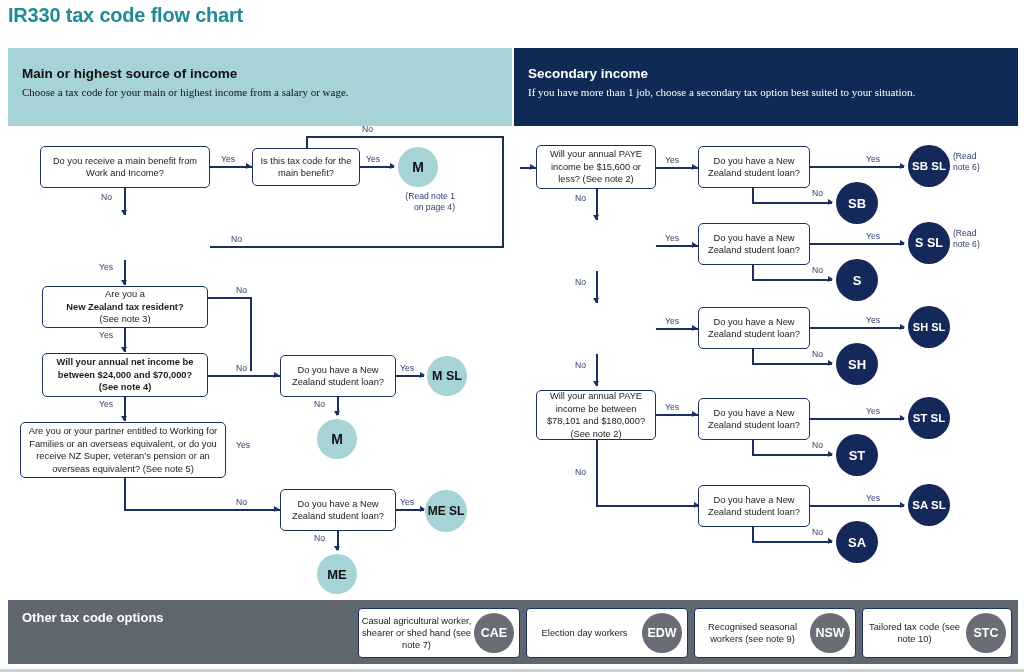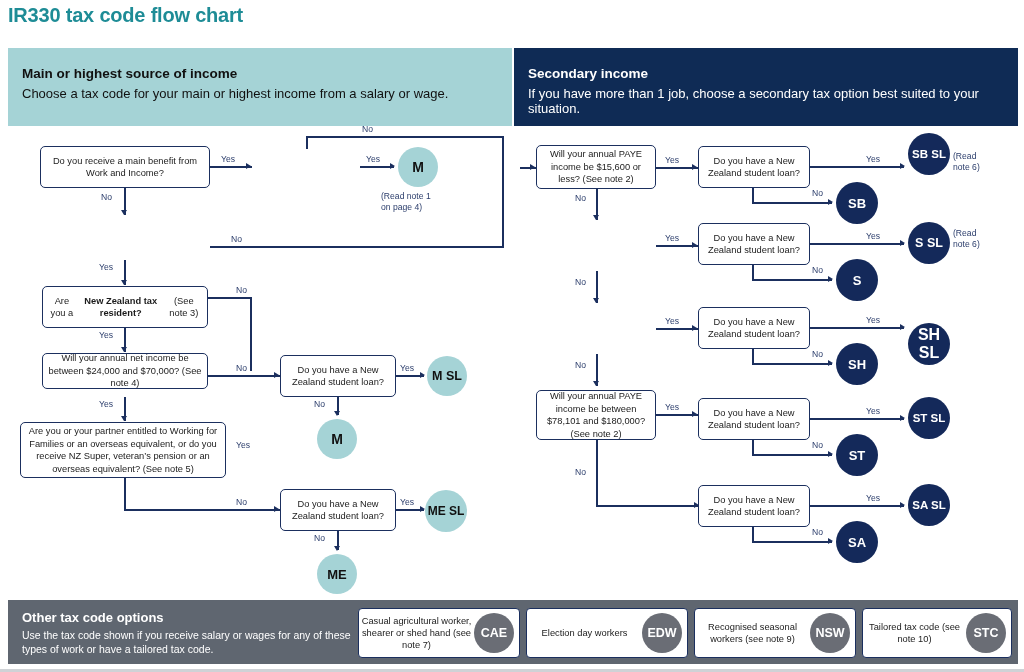--- a/index.html
+++ b/index.html
@@ -15,21 +15,21 @@
   .page-title{
     position:absolute;left:8px;top:4px;
     font-size:20px;font-weight:bold;color:#1e8c96;letter-spacing:-.2px;
   }
 
   
   .hdr{position:absolute;top:48px;height:78px;}
   .hdr.left{left:8px;width:504px;background:#a5d3d6;}
   .hdr.right{left:514px;width:504px;background:#0f2b55;}
   .hdr .h-title{position:absolute;left:14px;top:18px;font-size:13.5px;font-weight:bold;}
-  .hdr .h-sub{position:absolute;left:14px;top:38px;font-size:13px;}
+  .hdr .h-sub{position:absolute;left:14px;top:38px;font-size:11px;font-family:Liberation Serif, serif;}
   .hdr.left .h-title,.hdr.left .h-sub{color:#111;}
   .hdr.right .h-title,.hdr.right .h-sub{color:#ffffff;}
 
   
   .box{
     position:absolute;box-sizing:border-box;
     border:1.6px solid #1b2f5e;border-radius:5px;background:#fff;
     display:flex;align-items:center;justify-content:center;text-align:center;
     font-size:9.3px;line-height:12.5px;color:#1b1b1b;padding:2px 4px;
   }
@@ -44,21 +44,21 @@
   .circ.navy{background:#14295a;color:#fff;}
 
   
   .ln{position:absolute;background:#1b2f5e;}
   .ln.h{height:1.6px;}
   .ln.v{width:1.6px;}
   .lbl{
     position:absolute;font-size:8.6px;color:#2b3d6b;white-space:nowrap;
   }
   .note{
-    position:absolute;font-size:8.6px;color:#2b3d6b;line-height:11px;text-align:left;
+    position:absolute;font-size:8.6px;color:#2b3d6b;line-height:11px;text-align:right;
   }
   .note.l{text-align:left;}
   .arrow{position:absolute;width:0;height:0;}
   .arrow.r{border-top:3.6px solid transparent;border-bottom:3.6px solid transparent;border-left:5.5px solid #1b2f5e;}
   .arrow.d{border-left:3.6px solid transparent;border-right:3.6px solid transparent;border-top:5.5px solid #1b2f5e;}
 
   
   .other{
     position:absolute;left:8px;top:600px;width:1010px;height:64px;
     background:#5f6670;
@@ -93,20 +93,21 @@
     <div class="h-title">Secondary income</div>
     <div class="h-sub">If you have more than 1 job, choose a secondary tax option best suited to your situation.</div>
   </div>
 
   <div class="box" style="left:40px;top:146px;width:170px;height:42px;">Do you receive a main benefit from Work and Income?</div>
 
   <div class="ln h" style="left:210px;top:166px;width:42px;"></div>
   <div class="arrow r" style="left:246px;top:162.5px;"></div>
   <div class="lbl" style="left:221px;top:154px;">Yes</div>
 
+  <div class="box" style="left:252px;top:148px;width:108px;height:38px;">Is this tax code for the main benefit?</div>
 
   <div class="ln h" style="left:360px;top:166px;width:34px;"></div>
   <div class="arrow r" style="left:390px;top:162.5px;"></div>
   <div class="lbl" style="left:366px;top:154px;">Yes</div>
 
   <div class="circ teal" style="left:398px;top:147px;width:40px;height:40px;font-size:14px;">M</div>
   <div class="note" style="left:381px;top:191px;width:74px;">(Read note 1</div>
   <div class="note" style="left:381px;top:202px;width:74px;">on page 4)</div>
 
   <div class="ln v" style="left:306px;top:136px;height:13px;"></div>
@@ -119,35 +120,35 @@
   <div class="lbl" style="left:101px;top:192px;">No</div>
 
 
   <div class="ln h" style="left:210px;top:246.4px;width:293px;"></div>
   <div class="lbl" style="left:231px;top:234px;">No</div>
 
   <div class="ln v" style="left:124px;top:260px;height:25px;"></div>
   <div class="arrow d" style="left:121.2px;top:280px;"></div>
   <div class="lbl" style="left:99px;top:262px;">Yes</div>
 
-  <div class="box" style="left:42px;top:286px;width:166px;height:42px;flex-direction:row;">
+  <div class="box" style="left:42px;top:286px;width:166px;height:42px;flex-direction:column;">
     <span>Are you a</span>
     <span style="font-weight:bold;">New Zealand tax resident?</span>
     <span>(See note 3)</span>
   </div>
 
   <div class="ln h" style="left:208px;top:297px;width:44px;"></div>
   <div class="ln v" style="left:250.4px;top:297px;height:74px;"></div>
   <div class="lbl" style="left:236px;top:285px;">No</div>
 
   <div class="ln v" style="left:124px;top:328px;height:24px;"></div>
   <div class="arrow d" style="left:121.2px;top:347px;"></div>
   <div class="lbl" style="left:99px;top:330px;">Yes</div>
 
-  <div class="box" style="left:42px;top:353px;width:166px;height:36px;">Will your annual net income be between $24,000 and $70,000? (See note 4)</div>
+  <div class="box" style="left:42px;top:353px;width:166px;height:44px;font-weight:bold;">Will your annual net income be between $24,000 and $70,000? (See note 4)</div>
 
   <div class="ln h" style="left:208px;top:375px;width:72px;"></div>
   <div class="arrow r" style="left:274px;top:371.5px;"></div>
   <div class="lbl" style="left:236px;top:363px;">No</div>
 
   <div class="ln v" style="left:124px;top:397px;height:24px;"></div>
   <div class="arrow d" style="left:121.2px;top:416px;"></div>
   <div class="lbl" style="left:99px;top:399px;">Yes</div>
 
   <div class="box" style="left:20px;top:422px;width:206px;height:56px;">Are you or your partner entitled to Working for Families or an overseas equivalent, or do you receive NZ Super, veteran’s pension or an overseas equivalent? (See note 5)</div>
@@ -184,21 +185,21 @@
   <div class="arrow r" style="left:530px;top:163.5px;"></div>
 
   <div class="box" style="left:536px;top:145px;width:120px;height:44px;">Will your annual PAYE income be $15,600 or less? (See note 2)</div>
   <div class="ln h" style="left:656px;top:167px;width:42px;"></div>
   <div class="arrow r" style="left:692px;top:163.5px;"></div>
   <div class="lbl" style="left:665px;top:155px;">Yes</div>
   <div class="box" style="left:698px;top:146px;width:112px;height:42px;">Do you have a New Zealand student loan?</div>
   <div class="ln h" style="left:810px;top:166px;width:94px;"></div>
   <div class="arrow r" style="left:900px;top:162.5px;"></div>
   <div class="lbl" style="left:866px;top:154px;">Yes</div>
-  <div class="circ navy" style="left:908px;top:133px;width:42px;height:42px;font-size:11.5px;">SB SL</div>
+  <div class="circ navy" style="left:908px;top:145px;width:42px;height:42px;font-size:11.5px;">SB SL</div>
   <div class="note l" style="left:953px;top:151px;width:50px;">(Read</div>
   <div class="note l" style="left:953px;top:162px;width:50px;">note 6)</div>
   <div class="ln v" style="left:752px;top:188px;height:16px;"></div>
   <div class="ln h" style="left:752px;top:202.4px;width:80px;"></div>
   <div class="arrow r" style="left:828px;top:199px;"></div>
   <div class="lbl" style="left:812px;top:188px;">No</div>
   <div class="circ navy" style="left:836px;top:182px;width:42px;height:42px;font-size:13px;">SB</div>
   <div class="ln v" style="left:596px;top:189px;height:31px;"></div>
   <div class="arrow d" style="left:593.2px;top:215px;"></div>
   <div class="lbl" style="left:575px;top:193px;">No</div>
@@ -222,21 +223,21 @@
   <div class="arrow d" style="left:593.2px;top:298px;"></div>
   <div class="lbl" style="left:575px;top:277px;">No</div>
 
   <div class="ln h" style="left:656px;top:328px;width:42px;"></div>
   <div class="arrow r" style="left:692px;top:324.5px;"></div>
   <div class="lbl" style="left:665px;top:316px;">Yes</div>
   <div class="box" style="left:698px;top:307px;width:112px;height:42px;">Do you have a New Zealand student loan?</div>
   <div class="ln h" style="left:810px;top:327px;width:94px;"></div>
   <div class="arrow r" style="left:900px;top:323.5px;"></div>
   <div class="lbl" style="left:866px;top:315px;">Yes</div>
-  <div class="circ navy" style="left:908px;top:323px;width:42px;height:42px;font-size:16px;">SH SL</div>
+  <div class="circ navy" style="left:908px;top:306px;width:42px;height:42px;font-size:11px;">SH SL</div>
   <div class="ln v" style="left:752px;top:349px;height:16px;"></div>
   <div class="ln h" style="left:752px;top:363.4px;width:80px;"></div>
   <div class="arrow r" style="left:828px;top:360px;"></div>
   <div class="lbl" style="left:812px;top:349px;">No</div>
   <div class="circ navy" style="left:836px;top:343px;width:42px;height:42px;font-size:13px;">SH</div>
   <div class="ln v" style="left:596px;top:354px;height:32px;"></div>
   <div class="arrow d" style="left:593.2px;top:381px;"></div>
   <div class="lbl" style="left:575px;top:360px;">No</div>
 
   <div class="box" style="left:536px;top:390px;width:120px;height:50px;">Will your annual PAYE income be between $78,101 and $180,000? (See note 2)</div>
@@ -265,21 +266,20 @@
   <div class="lbl" style="left:866px;top:493px;">Yes</div>
   <div class="circ navy" style="left:908px;top:484px;width:42px;height:42px;font-size:11.5px;">SA SL</div>
   <div class="ln v" style="left:752px;top:527px;height:16px;"></div>
   <div class="ln h" style="left:752px;top:541.4px;width:80px;"></div>
   <div class="arrow r" style="left:828px;top:538px;"></div>
   <div class="lbl" style="left:812px;top:527px;">No</div>
   <div class="circ navy" style="left:836px;top:521px;width:42px;height:42px;font-size:13px;">SA</div>
 
   <div class="other">
     <div class="o-title">Other tax code options</div>
-    <div class="o-sub">Use the tax code shown if you receive salary or wages for any of  these types of work or have a tailored tax code.</div>
 
     <div class="ocard" style="left:350px;width:160px;">
       <span class="oc-txt">Casual agricultural worker, shearer or shed hand (see note 7)</span>
       <span class="oc-code">CAE</span>
     </div>
     <div class="ocard" style="left:518px;width:160px;">
       <span class="oc-txt">Election day workers</span>
       <span class="oc-code">EDW</span>
     </div>
     <div class="ocard" style="left:686px;width:160px;">

